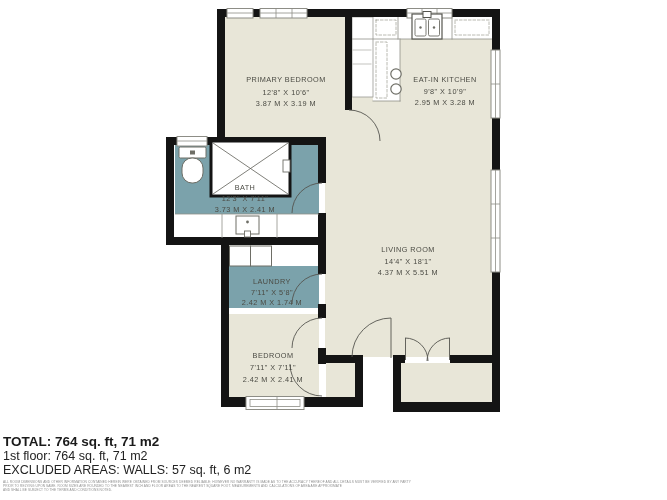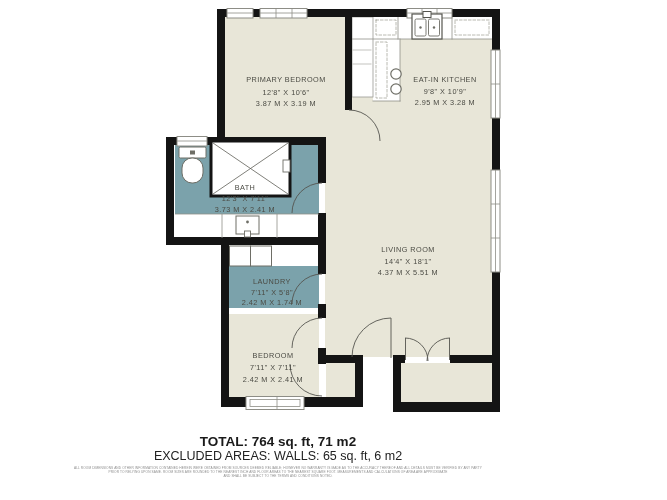--- a/index.html
+++ b/index.html
@@ -1,21 +1,21 @@
 <!DOCTYPE html>
 <html><head>
 <meta charset="utf-8">
 <style>
   html,body{margin:0;padding:0;background:#ffffff;}
   .canvas{position:relative;width:544px;height:500px;background:#fff;overflow:hidden;
           font-family:"Liberation Sans", sans-serif;}
   svg{position:absolute;left:0;top:0;}
   svg text{font-family:"Liberation Sans", sans-serif;font-size:7.3px;letter-spacing:0.45px;
            fill:#4b4b44;text-anchor:middle;}
-  .footer{position:absolute;left:12px;right:0;top:434px;text-align:center;color:#1a1a1a;}
+  .footer{position:absolute;left:3px;right:0;top:434px;color:#1a1a1a;}
   .footer .total{font-size:13.5px;font-weight:700;line-height:15px;}
   .footer .line{font-size:12.5px;font-weight:400;line-height:14px;color:#222;}
   .footer .disclaimer{margin-top:3px;font-size:3.2px;line-height:4px;color:#8e8e8e;
                       letter-spacing:0.1px;}
 </style>
 </head>
 <body>
 
 <div class="canvas">
 
@@ -171,21 +171,22 @@
     <text x="272" y="305">2.42 M X 1.74 M</text>
 
     <text x="273" y="358">BEDROOM</text>
     <text x="273" y="370">7'11" X 7'11"</text>
     <text x="273" y="382">2.42 M X 2.41 M</text>
   </g>
 </svg>
 
   <div class="footer">
     <div class="total">TOTAL: 764 sq. ft, 71 m2</div>
-    <div class="line">EXCLUDED AREAS: WALLS: 65 sq. ft, 6 m2</div>
+    <div class="line">1st floor: 764 sq. ft, 71 m2</div>
+    <div class="line">EXCLUDED AREAS: WALLS: 57 sq. ft, 6 m2</div>
     <div class="disclaimer">
       <div>ALL ROOM DIMENSIONS AND OTHER INFORMATION CONTAINED HEREIN WERE OBTAINED FROM SOURCES DEEMED RELIABLE; HOWEVER NO WARRANTY IS MADE AS TO THE ACCURACY THEREOF AND ALL DETAILS MUST BE VERIFIED BY ANY PARTY</div>
       <div>PRIOR TO RELYING UPON SAME. ROOM SIZES ARE ROUNDED TO THE NEAREST INCH AND FLOOR AREAS TO THE NEAREST SQUARE FOOT. MEASUREMENTS AND CALCULATIONS OF AREA ARE APPROXIMATE</div>
       <div>AND SHALL BE SUBJECT TO THE TERMS AND CONDITIONS NOTED.</div>
     </div>
   </div>
 
 </div>
 
 </body></html>

